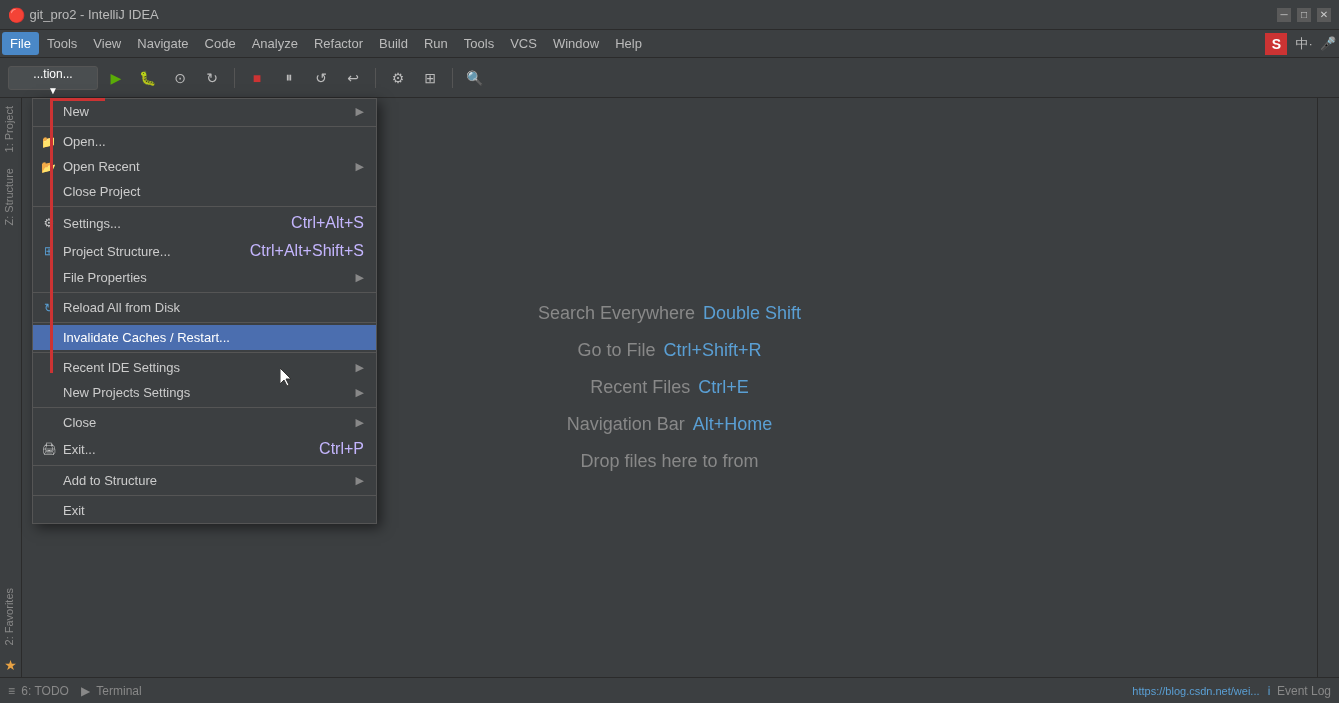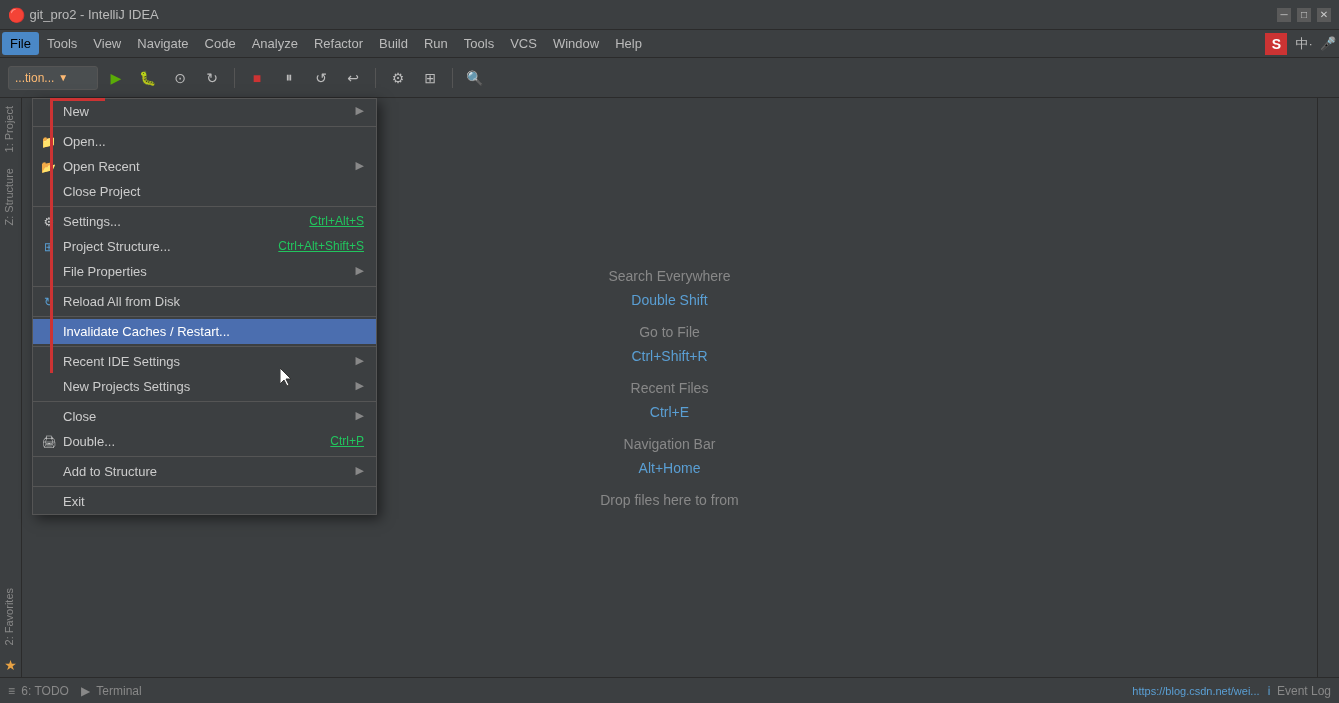--- a/index.html
+++ b/index.html
@@ -57,21 +57,21 @@
     .menu-item {
       padding: 4px 8px;
       color: #bbbbbb;
       cursor: pointer;
       font-size: 13px;
       border-radius: 3px;
       user-select: none;
     }
     .menu-item.file-active {
       background: #4a88c7;
-      color: #000000;
+      color: #ffffff;
     }
 
     
     .toolbar {
       height: 40px;
       background: #3c3f41;
       display: flex;
       align-items: center;
       padding: 0 8px;
       gap: 4px;
@@ -89,27 +89,28 @@
     }
     .toolbar-separator {
       width: 1px; height: 20px;
       background: #555;
       margin: 0 4px;
     }
     .toolbar-dropdown {
       height: 24px;
       background: #4a4e50;
       border: 1px solid #555;
-      color: #fdba74;
+      color: #ffffff;
       font-size: 12px;
       padding: 0 6px;
       cursor: pointer;
       border-radius: 3px;
       display: flex; align-items: center; gap: 4px;
       min-width: 90px;
+      flex-direction: column;
     }
 
     
     .main-layout {
       display: flex;
       height: calc(703px - 30px - 28px - 40px - 26px);
       position: relative;
     }
 
     
@@ -137,25 +138,23 @@
       display: flex;
       align-items: center;
       justify-content: center;
       flex-direction: column;
       gap: 16px;
       position: relative;
     }
 
     .welcome-item {
       display: flex;
-      align-items: center;
       gap: 8px;
       color: #888;
-      font-size: 14px;
-      flex-direction: column;
+      font-size: 18px;
     }
     .welcome-item .key-hint {
       color: #5a9fd4;
     }
 
     
     .right-tabs {
       width: 22px;
       background: #3c3f41;
       display: flex;
@@ -189,35 +188,34 @@
       box-shadow: 4px 4px 12px rgba(0,0,0,0.5);
       z-index: 1000;
     }
     .menu-divider {
       height: 1px;
       background: #555;
       margin: 2px 0;
     }
     .dropdown-item {
       display: flex;
-      align-items: flex-start;
+      align-items: center;
       padding: 5px 12px 5px 30px;
       cursor: pointer;
       color: #cccccc;
       font-size: 13px;
       user-select: none;
       position: relative;
       min-height: 24px;
     }
     .dropdown-item.highlighted { background: #4b6eaf; color: white; }
     .dropdown-item .shortcut {
       margin-left: auto;
-      color: #22c55e;
-      font-size: 12px;
-      text-decoration: underline;
+      color: #c4b5fd;
+      font-size: 16px;
     }
     .dropdown-item .arrow {
       margin-left: auto;
       color: #888;
       font-size: 11px;
     }
     .dropdown-item .item-icon {
       position: absolute;
       left: 8px;
       width: 16px;
@@ -386,21 +384,21 @@
     </div>
     <div class="menu-divider"></div>
 
     <div class="dropdown-item">
       <span>Close</span>
       <span class="arrow">▶</span>
     </div>
 
     <div class="dropdown-item">
       <span class="item-icon">🖨</span>
-      <span>Double...</span>
+      <span>Exit...</span>
       <span class="shortcut">Ctrl+P</span>
     </div>
     <div class="menu-divider"></div>
 
     <div class="dropdown-item">
       <span>Add to Structure</span>
       <span class="arrow">▶</span>
     </div>
 
     <div class="menu-divider"></div>

